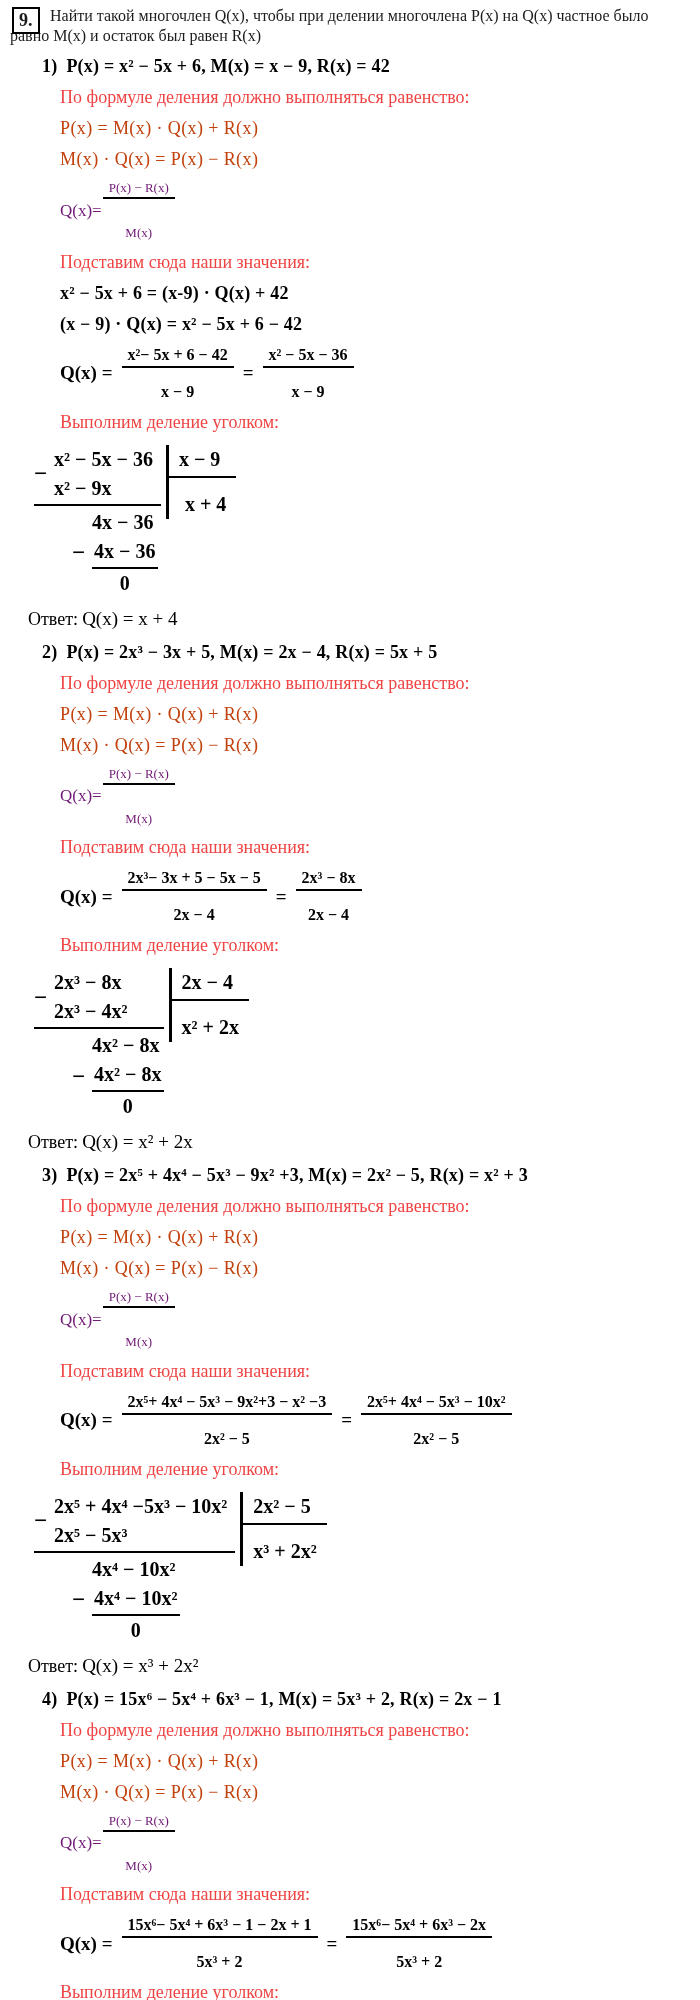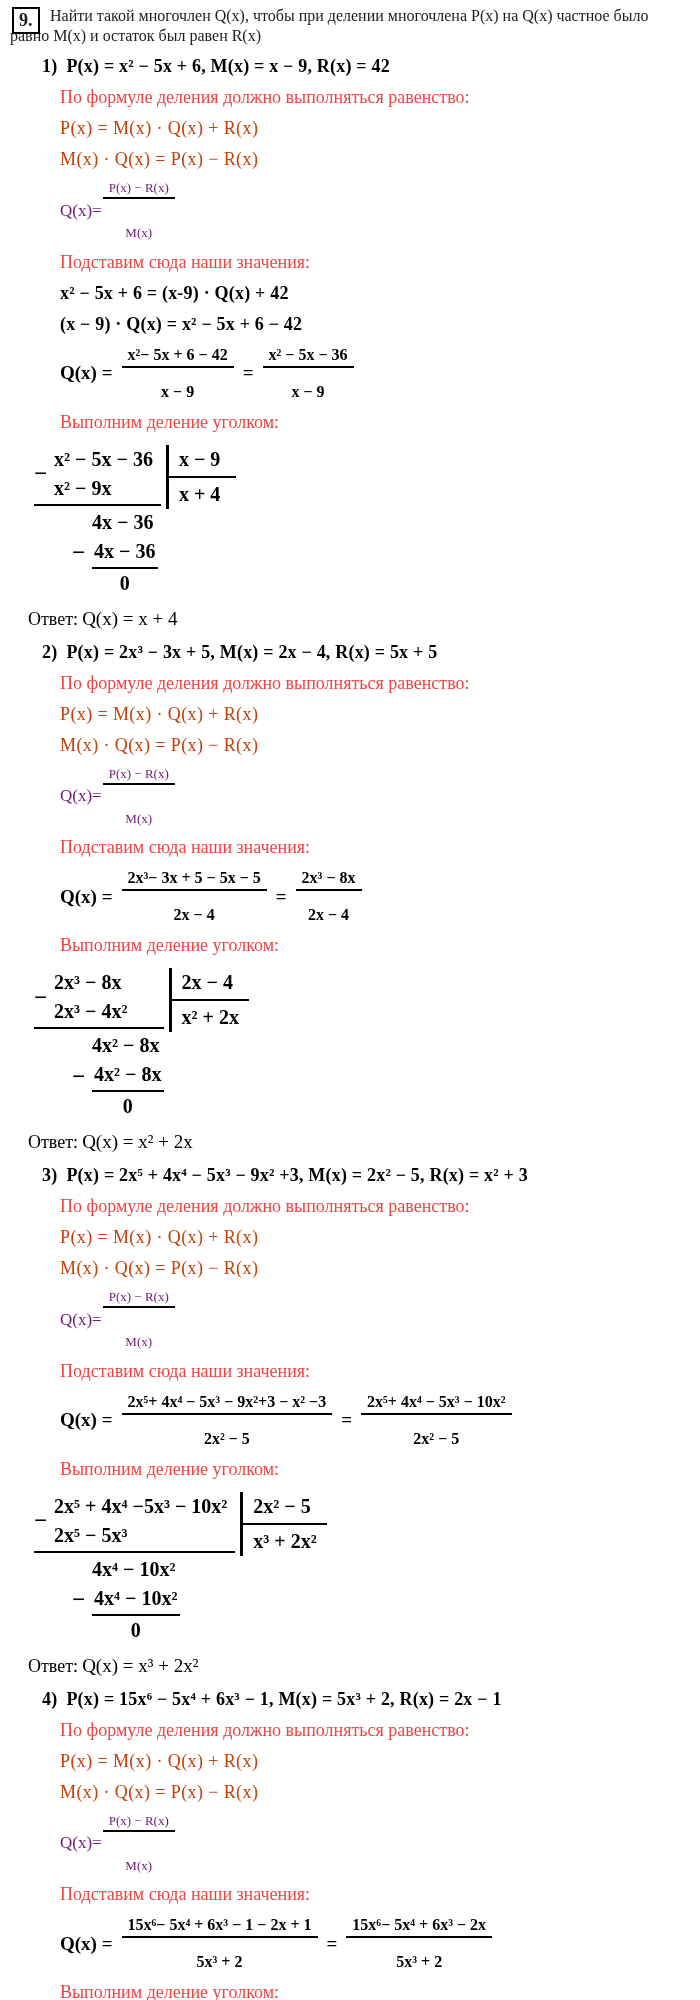--- a/index.html
+++ b/index.html
@@ -43,21 +43,21 @@
   .ld-work { display:flex; flex-direction:column; }
   .ld-rowpair { display:flex; align-items:center; }
   .ld-minus { font-size:23px; margin-right:7px; }
   .ld-block1 { border-bottom:2px solid #000; padding-bottom:1px; padding-right:8px; }
   .ld-block2 { margin-left:38px; margin-top:2px; width:fit-content; }
   .ld-pair { display:flex; flex-direction:column; }
   .ld-sub2 { border-bottom:2px solid #000; padding:0 2px 1px 2px; }
   .ld-zero { text-align:center; }
   .ld-divq { border-left:3px solid #000; margin-left:5px; width:fit-content; }
   .ld-divisor { border-bottom:2px solid #000; padding:0 16px 2px 10px; width:fit-content; }
-  .ld-quotient { padding:2px 10px 0 10px; }
+  .ld-quotient { padding:12px 10px 0 10px;text-align:right; }
 
   
   .answer { margin:10px 0 12px 18px; font-size:18px; }
   .ans-value { font-weight:normal; font-size:19px; margin-left:4px; }
 </style>
 </head>
 <body>
 
 <div class="header">
   <span class="num-box">9.</span>

